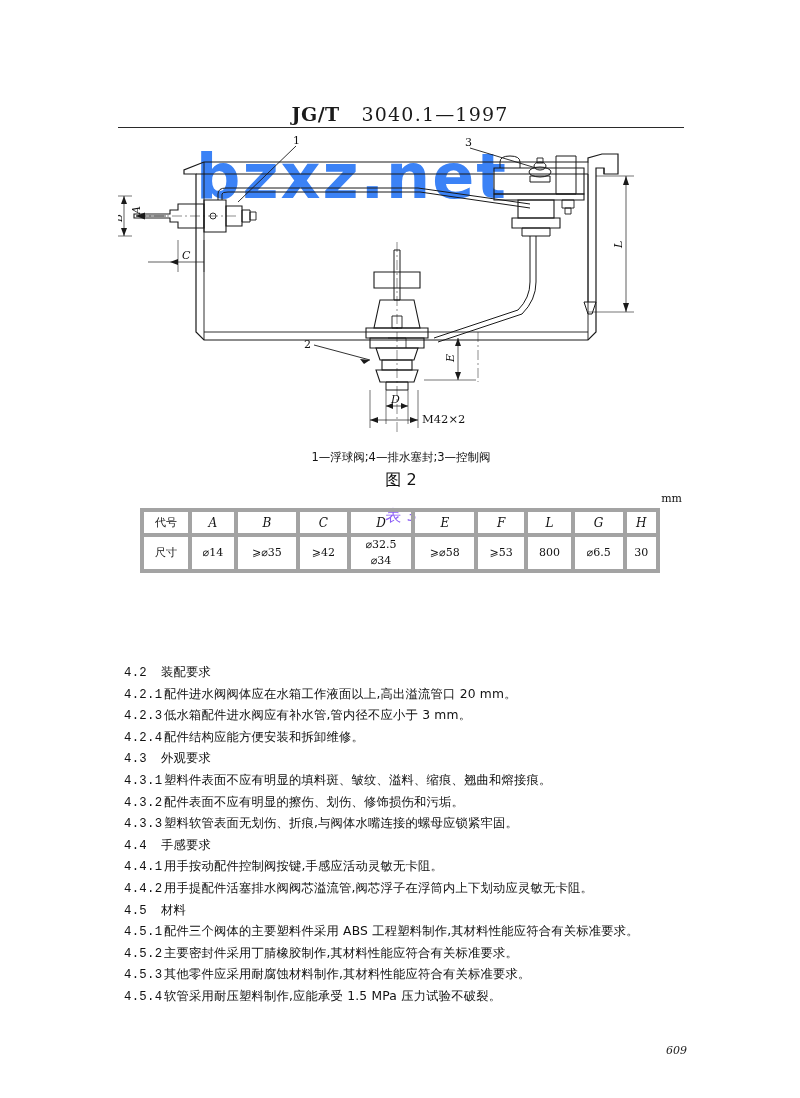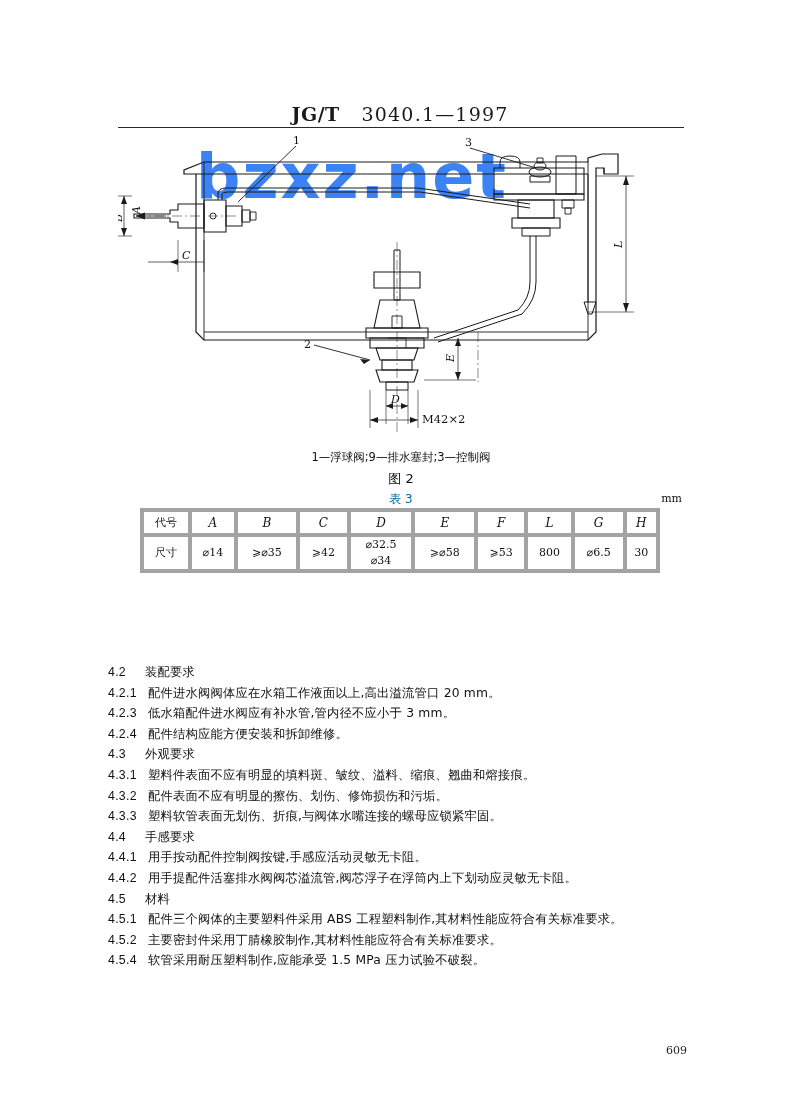--- a/index.html
+++ b/index.html
@@ -39,27 +39,27 @@
   
   .figwrap{position:absolute;left:118px;top:132px;width:566px;height:310px;z-index:2;}
   .figwrap svg{display:block;}
 
   .figcap{
     position:absolute;left:118px;top:450px;width:566px;text-align:center;
     font-size:11.5px;color:#111;
   }
   .fignum{
     position:absolute;left:118px;top:470px;width:566px;text-align:center;
-    font-size:13px;color:#111;
+    font-size:16px;color:#111;
   }
 
   
   .tblnum{
-    position:absolute;left:118px;top:491px;width:566px;text-align:center;
-    font-size:12px;color:#0369a1;
+    position:absolute;left:118px;top:506px;width:566px;text-align:center;
+    font-size:16px;color:#8b5cf6;
   }
   .unit{
     position:absolute;right:118px;top:492px;font-size:11px;
     font-family:"DejaVu Serif","Liberation Serif",serif;
   }
   table.t3{
     position:absolute;left:140px;top:508px;
     width:520px;border-collapse:collapse;
     font-size:11px;
   }
@@ -85,31 +85,33 @@
   }
 
   
   .body{
     position:absolute;left:108px;top:662px;width:592px;
     font-size:12.3px;line-height:20.6px;color:#111;
   }
   .body .ln{white-space:nowrap;}
   .body .num{
     display:inline-block;min-width:40px;
-    font-family:Liberation Sans, sans-serif;
+    font-family:Liberation Mono, monospace;
     letter-spacing:0.3px;
+    margin-left:16px;
   }
   .body .num.l2{min-width:30px;}
   .body .txt{letter-spacing:0.2px;}
   .body .head .txt{padding-left:7px;}
 
   .pgnum{
     position:absolute;right:113px;top:1044px;
     font-size:11px;color:#222;
     font-family:"DejaVu Serif","Liberation Serif",serif;
+    font-style:italic;
   }
 </style>
 </head>
 <body>
 
 <div class="page">
 
   <div class="hdr">
     <b>JG/T</b>
     &nbsp; <span>3040.1—1997</span>
@@ -225,21 +227,21 @@
       <path d="M300 288 l-8 -3 l0 6 z" fill="#1a1a1a" stroke="none"></path>
       <path d="M252 258 L252 296 M300 258 L300 296" stroke-width="0.6"></path>
       <text x="304" y="291" font-family="DejaVu Serif, Liberation Serif, serif" font-size="11.5" fill="#111" stroke="none">M42×2</text>
 
       <path d="M279 110 L279 300" stroke-width="0.5" stroke-dasharray="10,3,2,3"></path>
       <path d="M18 84 L120 84" stroke-width="0.5" stroke-dasharray="10,3,2,3"></path>
       <path d="M360 200 L360 250" stroke-width="0.5" stroke-dasharray="10,3,2,3"></path>
     </svg>
   </div>
 
-  <div class="figcap">1—浮球阀;9—排水塞封;3—控制阀</div>
+  <div class="figcap">1—浮球阀;4—排水塞封;3—控制阀</div>
   <div class="fignum">图 2</div>
 
   <div class="tblnum">表 3</div>
   <div class="unit">mm</div>
 
   <table class="t3">
     <tbody>
         <tr>
       <td class="zh">代号</td>
       <td class="hd">A</td>
@@ -278,17 +280,18 @@
       <div class="ln head"><span class="num l2">4.3</span><span class="txt">外观要求</span></div>
       <div class="ln"><span class="num">4.3.1</span><span class="txt">塑料件表面不应有明显的填料斑、皱纹、溢料、缩痕、翘曲和熔接痕。</span></div>
       <div class="ln"><span class="num">4.3.2</span><span class="txt">配件表面不应有明显的擦伤、划伤、修饰损伤和污垢。</span></div>
       <div class="ln"><span class="num">4.3.3</span><span class="txt">塑料软管表面无划伤、折痕,与阀体水嘴连接的螺母应锁紧牢固。</span></div>
       <div class="ln head"><span class="num l2">4.4</span><span class="txt">手感要求</span></div>
       <div class="ln"><span class="num">4.4.1</span><span class="txt">用手按动配件控制阀按键,手感应活动灵敏无卡阻。</span></div>
       <div class="ln"><span class="num">4.4.2</span><span class="txt">用手提配件活塞排水阀阀芯溢流管,阀芯浮子在浮筒内上下划动应灵敏无卡阻。</span></div>
       <div class="ln head"><span class="num l2">4.5</span><span class="txt">材料</span></div>
       <div class="ln"><span class="num">4.5.1</span><span class="txt">配件三个阀体的主要塑料件采用 ABS 工程塑料制作,其材料性能应符合有关标准要求。</span></div>
       <div class="ln"><span class="num">4.5.2</span><span class="txt">主要密封件采用丁腈橡胶制作,其材料性能应符合有关标准要求。</span></div>
+      <div class="ln"><span class="num">4.5.3</span><span class="txt">其他零件应采用耐腐蚀材料制作,其材料性能应符合有关标准要求。</span></div>
       <div class="ln"><span class="num">4.5.4</span><span class="txt">软管采用耐压塑料制作,应能承受 1.5 MPa 压力试验不破裂。</span></div>
     </div>
 
   <div class="pgnum">609</div>
 </div>
 
 </body></html>

